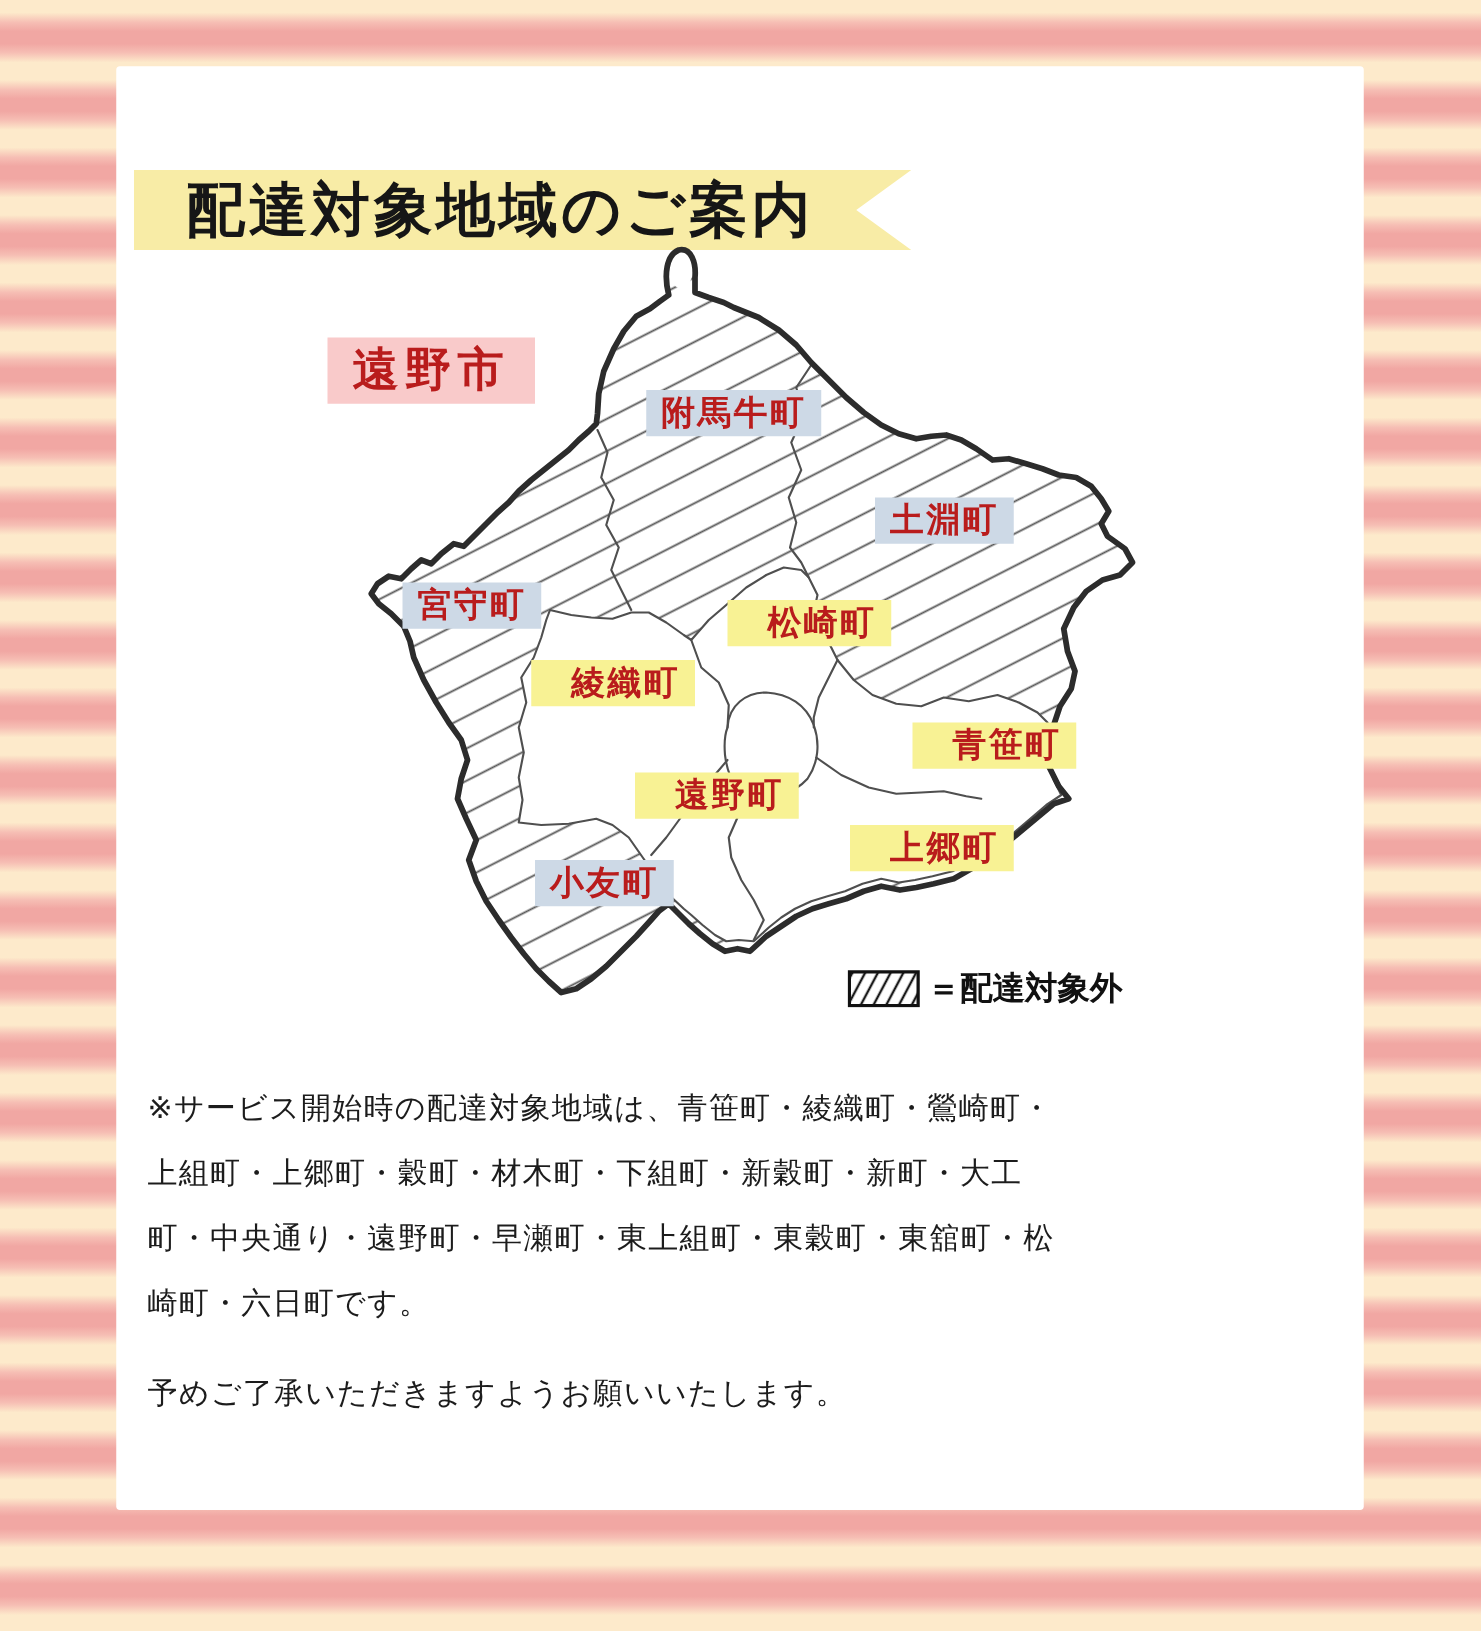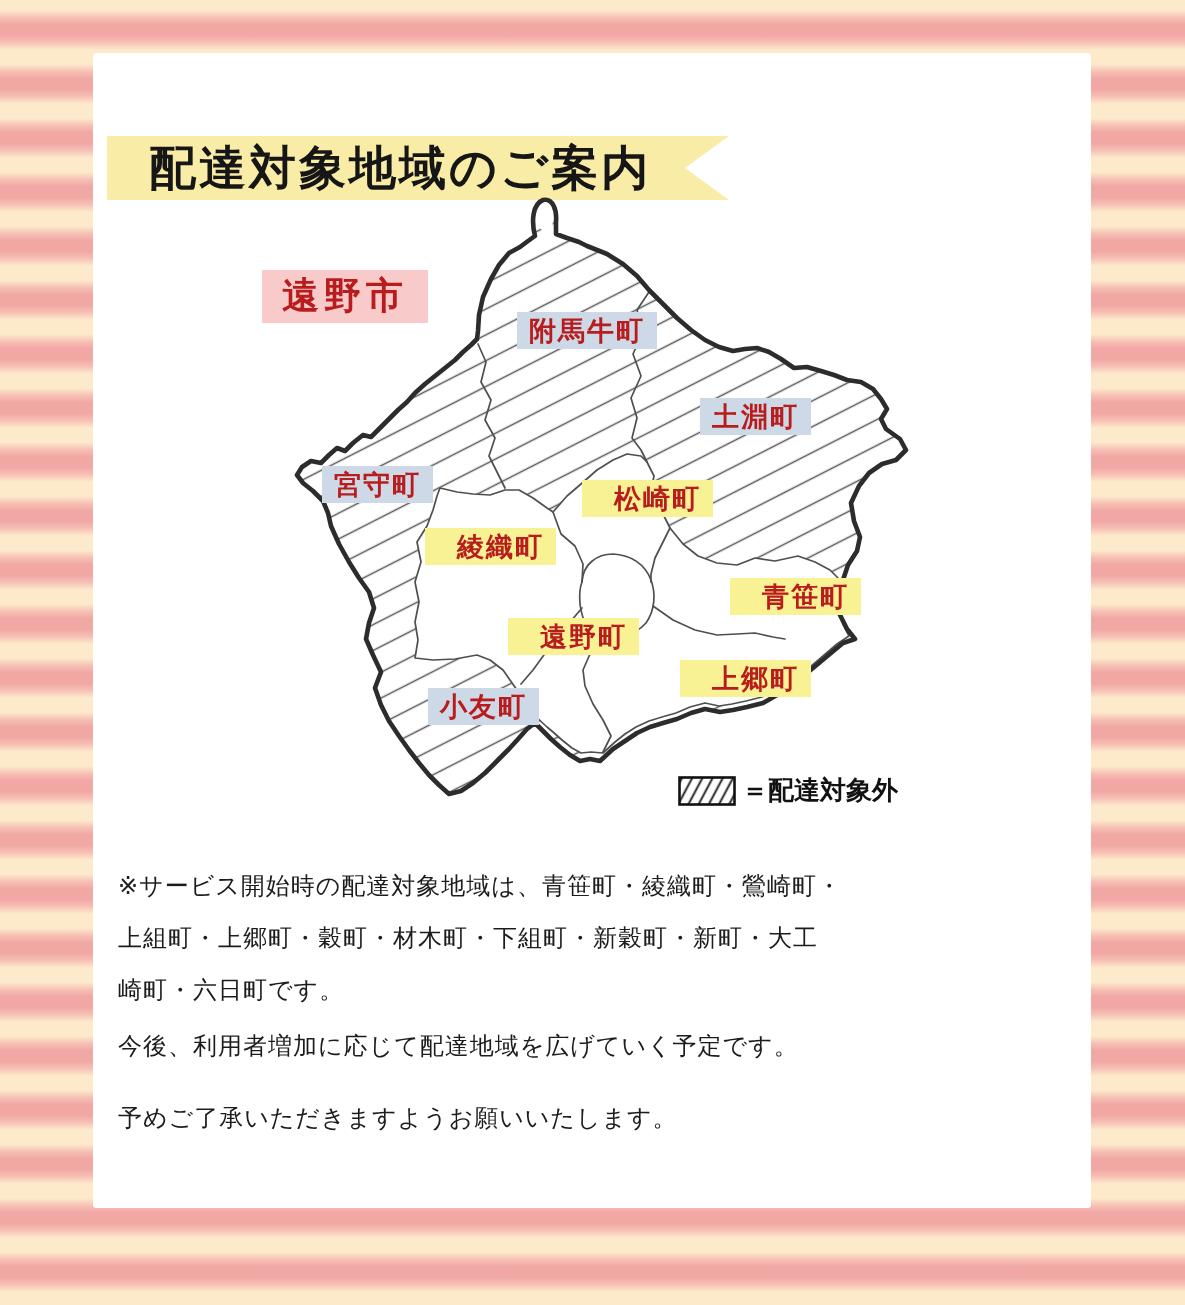--- a/index.html
+++ b/index.html
@@ -29,21 +29,21 @@
     padding-left:42px;font-size:47px;font-weight:bold;color:#161616;
     letter-spacing:3px;white-space:nowrap;
   }
   
   .map-area{position:absolute;left:157px;top:137px;width:700px;height:650px;}
   .map-svg{position:absolute;left:35px;top:2px;}
   .lbl{
     position:absolute;font-weight:bold;color:#b91c1c;
     white-space:nowrap;letter-spacing:2px;line-height:1.15;
   }
-  .town{font-size:27px;padding:3px 12px;}
+  .town{font-size:27px;padding:3px 12px;font-family:Liberation Serif, serif;}
   .bg-y{background:#f8f294;padding-left:32px;}
   .bg-b{background:#cdd9e6;}
   .city{font-size:37px;padding:5px 20px;background:#f9caca;letter-spacing:5px;}
   .legend{
     position:absolute;left:428px;top:583px;display:flex;align-items:center;gap:6px;
   }
   .legend-swatch{display:block;line-height:0;}
   .legend-text{font-size:26px;font-weight:bold;color:#111;letter-spacing:0px;white-space:nowrap;}
   
   .notes{
@@ -130,20 +130,20 @@
           </svg>
         </span>
         <span class="legend-text">＝配達対象外</span>
       </div>
     </div>
 
     <div class="notes">
       <div class="para para-1">
         <div class="line">※サービス開始時の配達対象地域は、青笹町・綾織町・鶯崎町・</div>
         <div class="line">上組町・上郷町・穀町・材木町・下組町・新穀町・新町・大工</div>
+        <div class="line">町・中央通り・遠野町・早瀬町・東上組町・東穀町・東舘町・松</div>
         <div class="line">崎町・六日町です。</div>
       </div>
-      <div class="para para-2">今後、利用者増加に応じて配達地域を広げていく予定です。</div>
       <div class="para para-3">予めご了承いただきますようお願いいたします。</div>
     </div>
 
   </div>
 </div>
 
 </body></html>

